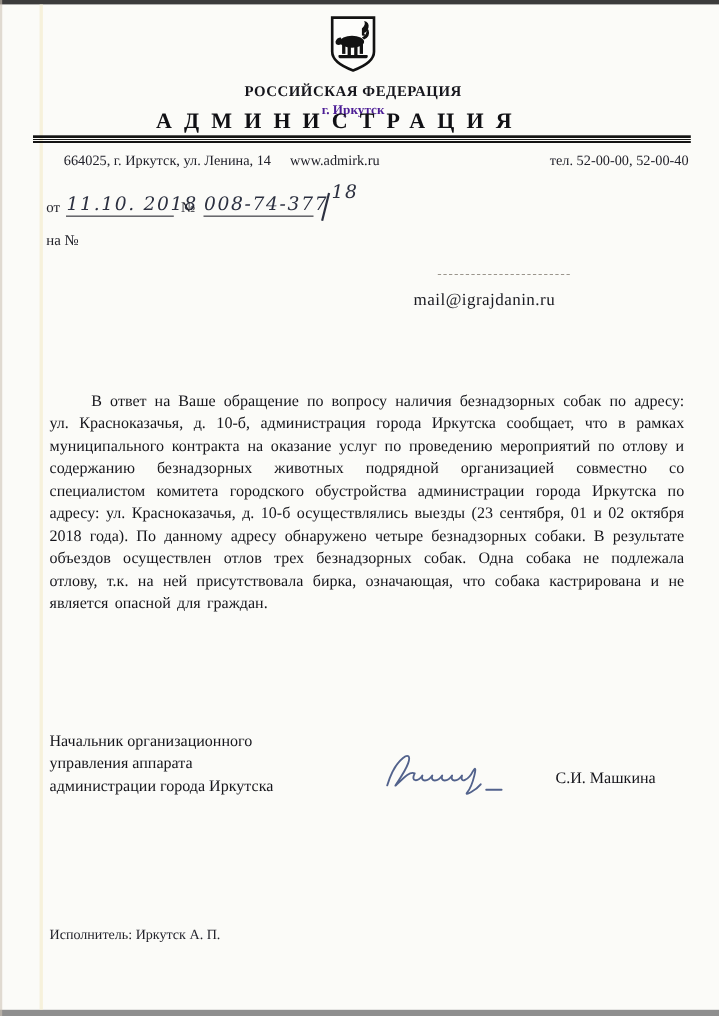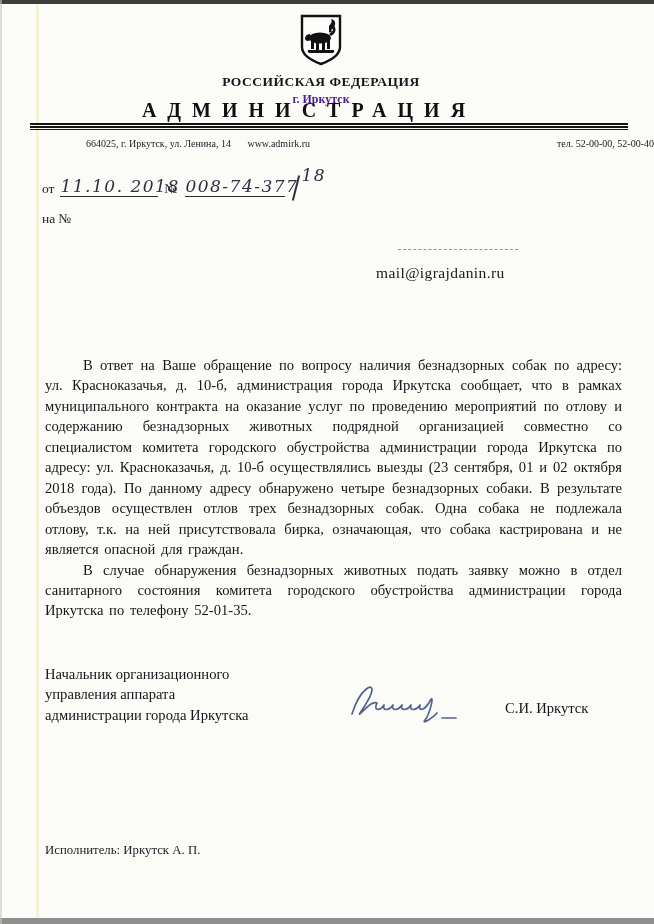--- a/index.html
+++ b/index.html
@@ -18,21 +18,21 @@
 
   .header{position:absolute;top:14px;left:0;width:624px;text-align:center;padding-left:18px;box-sizing:border-box;}
   .arms{display:inline-block;}
   .country{margin-top:2px;font-weight:bold;font-size:13.5px;letter-spacing:.5px;color:#15151c;}
   .city{font-weight:bold;font-size:12px;margin-top:2px;color:#4c1d95;}
   .org-title{position:absolute;top:99px;left:0;width:588px;text-align:center;padding-left:30px;box-sizing:border-box;
     font-weight:bold;font-size:20px;letter-spacing:.55em;color:#101014;}
   .triple-rule{position:absolute;top:123px;left:30px;width:598px;height:7px;
     background:linear-gradient(#141414 0 34%, transparent 34% 48%, #141414 48% 66%, transparent 66% 80%, #141414 80% 100%);}
 
-  .contact-row{position:absolute;top:138px;left:58px;width:568px;display:flex;justify-content:space-between;font-size:10px;color:#21212a;margin-left:28px;}
+  .contact-row{position:absolute;top:138px;left:58px;width:568px;display:flex;justify-content:space-between;font-size:13px;color:#21212a;}
   .contact-left .web{margin-left:14px;}
 
   .ref-block{position:absolute;top:167px;left:42px;font-size:13.5px;color:#23232b;}
   .ref-line{height:30px;display:flex;align-items:flex-end;}
   .hand{font-family:"DejaVu Serif", serif;font-style:italic;font-size:17px;letter-spacing:1.5px;color:#2c3040;white-space:nowrap;}
   .u-line{display:inline-block;border-bottom:1.6px solid #2b2b33;text-align:center;}
   .date-slot{width:98px;margin:0 6px;}
   .num-slot{width:100px;margin:0 4px 0 8px;}
   .in-slot{width:216px;margin-left:6px;text-align:left;padding-left:4px;}
   .slash-mark{display:inline-block;width:2px;height:26px;background:#2c3040;transform:rotate(14deg);margin:0 4px -4px 6px;}
@@ -105,33 +105,32 @@
   <div class="ref-line">
     <span>на №</span>
   </div>
 </div>
 
 <div class="email-redact"></div>
 <div class="email">mail@igrajdanin.ru</div>
 
 <div class="body-text">
   <p>В ответ на Ваше обращение по вопросу наличия безнадзорных собак по адресу: ул. Красноказачья, д. 10-б, администрация города Иркутска сообщает, что в рамках муниципального контракта на оказание услуг по проведению мероприятий по отлову и содержанию безнадзорных животных подрядной организацией совместно со специалистом комитета городского обустройства администрации города Иркутска по адресу: ул. Красноказачья, д. 10-б осуществлялись выезды (23 сентября, 01 и 02 октября 2018 года). По данному адресу обнаружено четыре безнадзорных собаки. В результате объездов осуществлен отлов трех безнадзорных собак. Одна собака не подлежала отлову, т.к. на ней присутствовала бирка, означающая, что собака кастрирована и не является опасной для граждан.</p>
-  <p>В случае обнаружения безнадзорных животных подать заявку можно в отдел санитарного состояния комитета городского обустройства администрации города Иркутска по телефону 52-01-35.</p>
 </div>
 
 <div class="sign-block">
   <div class="sign-title">
     <div>Начальник организационного</div>
     <div>управления аппарата</div>
     <div>администрации города Иркутска</div>
   </div>
   <span class="sign-svg">
     <svg width="140" height="58" viewBox="0 0 140 58">
       <path d="M12,42 C20,16 36,8 31,22 C27,33 14,48 22,40 C28,34 33,29 37,31 C33,39 40,39 44,33 C42,39 49,39 53,33 C51,39 58,39 62,33 C60,39 67,39 71,33 C69,39 76,39 80,33 C78,41 86,37 90,29 C95,20 90,42 85,48 C81,53 93,46 97,41" fill="none" stroke="#52628c" stroke-width="1.7" stroke-linecap="round" stroke-linejoin="round"></path>
       <path d="M102,46 h14" fill="none" stroke="#52628c" stroke-width="1.7" stroke-linecap="round"></path>
     </svg>
   </span>
-  <span class="sign-name">С.И. Иркутск</span>
+  <span class="sign-name">С.И. Машкина</span>
 </div>
 
 <div class="footer">
   <div>Исполнитель: Иркутск А. П.</div>
 </div>
 
 </body></html>

